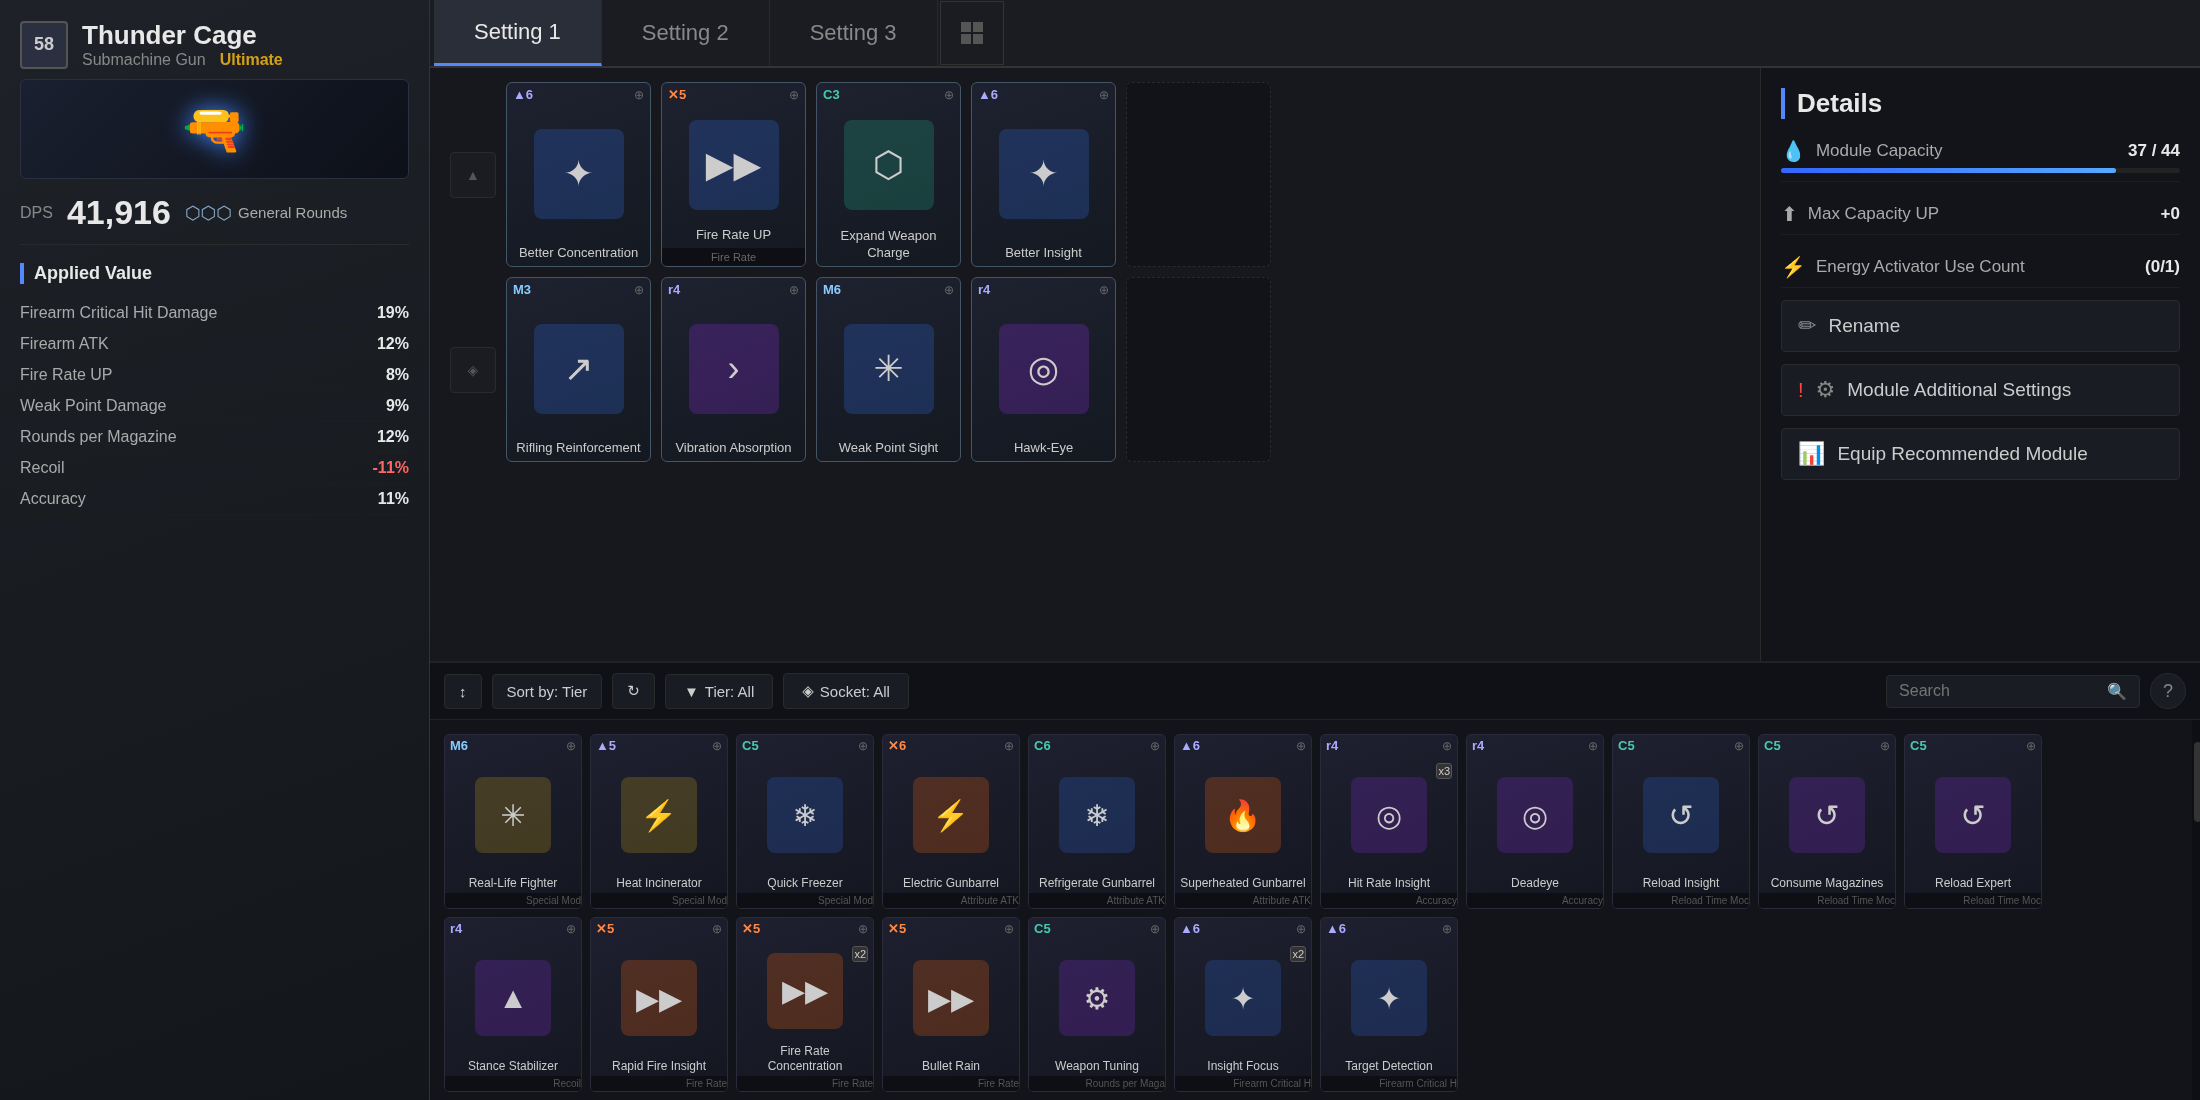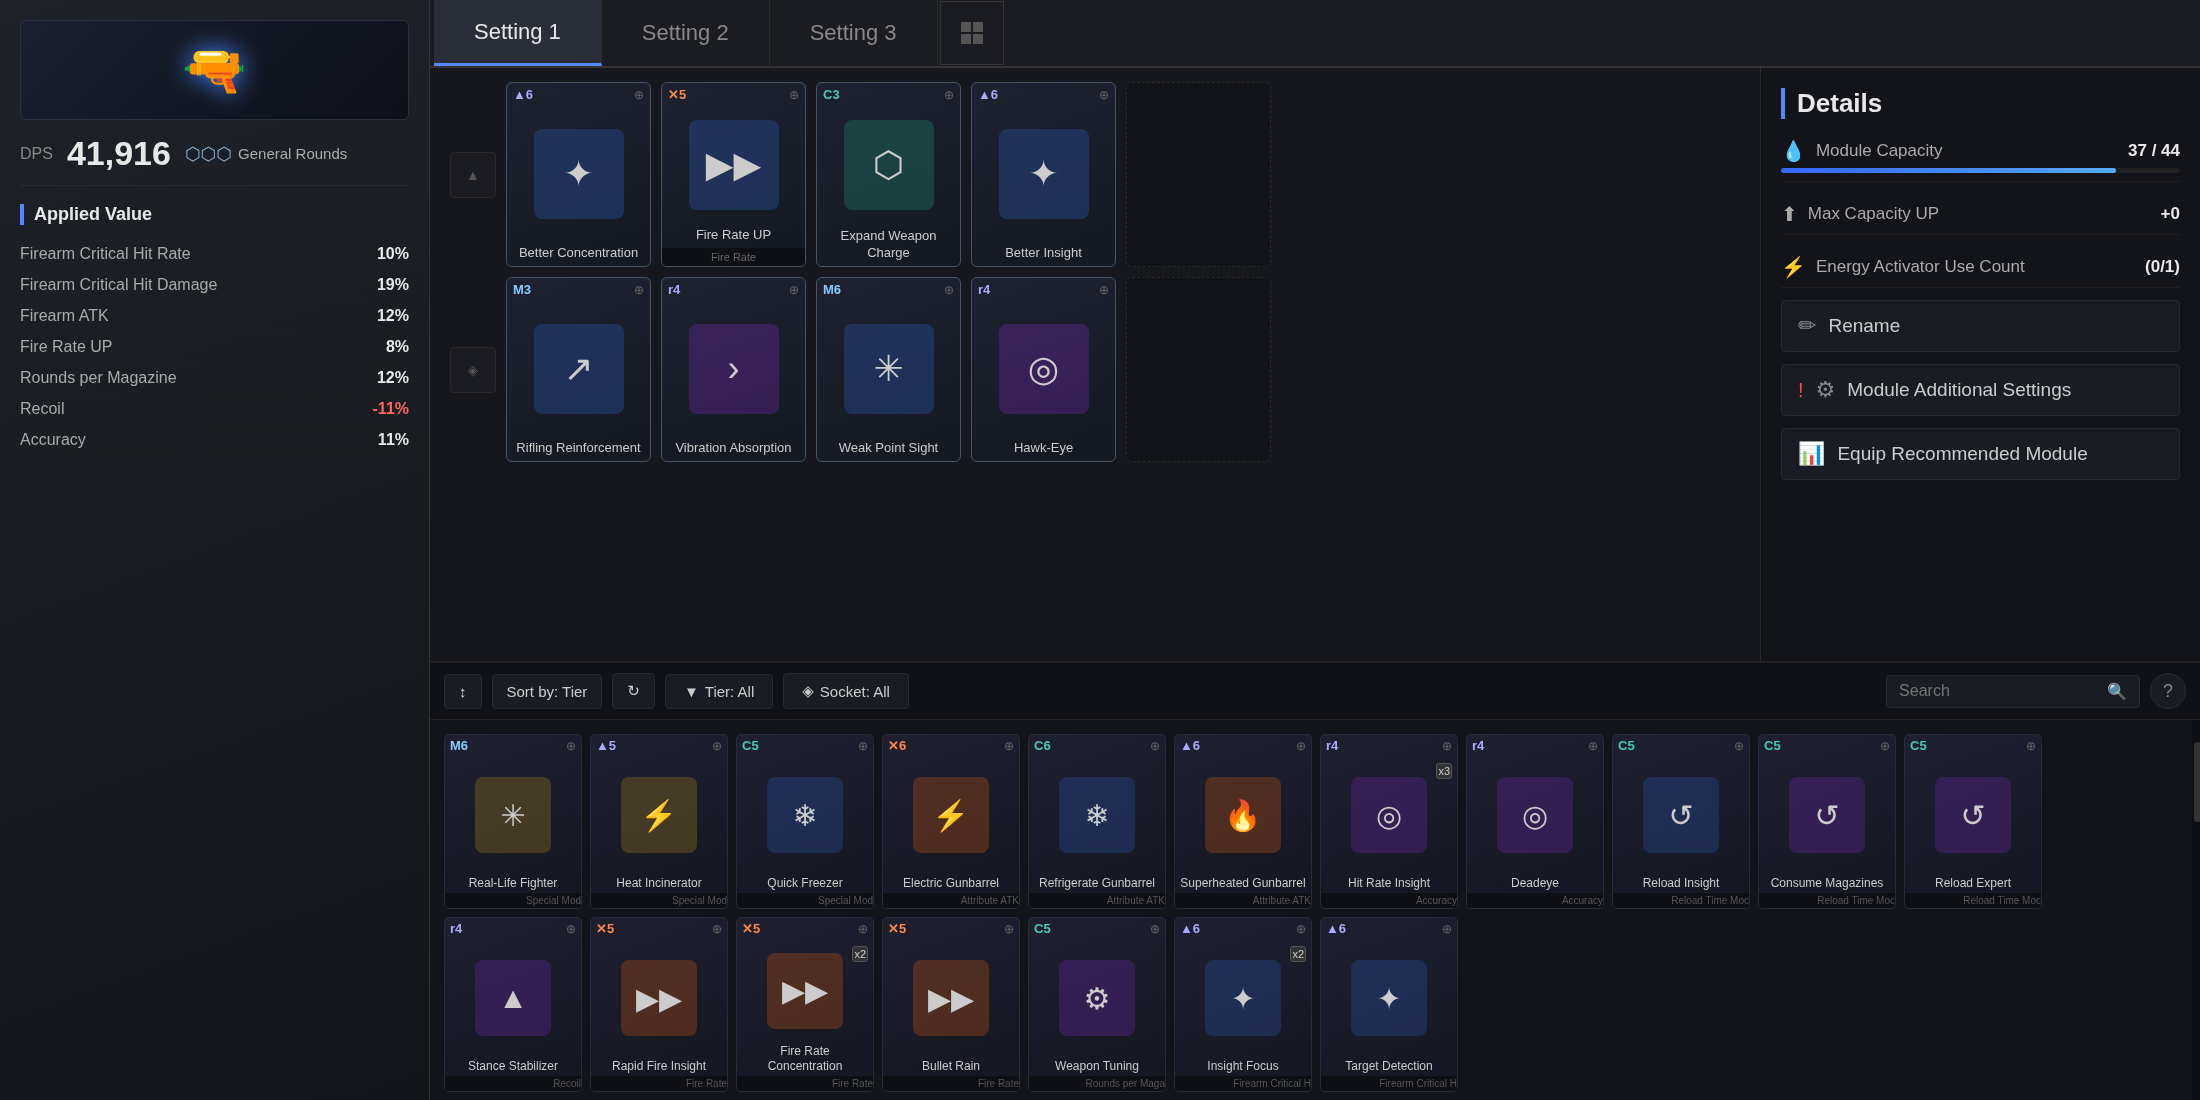--- a/index.html
+++ b/index.html
@@ -364,48 +364,58 @@
 
     .module-card-icon-bg-teal { background: rgba(30,120,100,0.4); }
     .module-card-icon-bg-blue { background: rgba(40,80,160,0.4); }
     .module-card-icon-bg-purple { background: rgba(100,40,160,0.4); }
 
   </style>
 </head>
 <body>
 
 <div class="left-panel">
+  <div class="weapon-header">
+    <div class="level-badge">58</div>
+    <div>
+      <div class="weapon-name">Thunder Cage</div>
+      <div style="display:flex;gap:14px;align-items:center;">
+        <span class="weapon-type">Submachine Gun</span>
+        <span class="weapon-rarity">Ultimate</span>
+      </div>
+    </div>
+  </div>
   <div class="weapon-image-area">
     <span style="font-size:52px;filter:drop-shadow(0 0 12px #4488ff);">🔫</span>
   </div>
   <div class="dps-row">
     <span class="dps-label">DPS</span>
     <span class="dps-value">41,916</span>
     <div class="ammo-type">
       <span class="ammo-icon">⬡⬡⬡</span>
       <span>General Rounds</span>
     </div>
   </div>
   <div class="applied-value-title">Applied Value</div>
   <div id="stats-list">
       <div class="stat-row">
-        <span class="stat-name">Firearm Critical Hit Rate</span>
-        <span class="stat-value">10%</span>
-      </div>
-      <div class="stat-row">
         <span class="stat-name">Firearm Critical Hit Damage</span>
         <span class="stat-value">19%</span>
       </div>
       <div class="stat-row">
         <span class="stat-name">Firearm ATK</span>
         <span class="stat-value">12%</span>
       </div>
       <div class="stat-row">
         <span class="stat-name">Fire Rate UP</span>
         <span class="stat-value">8%</span>
+      </div>
+      <div class="stat-row">
+        <span class="stat-name">Weak Point Damage</span>
+        <span class="stat-value">9%</span>
       </div>
       <div class="stat-row">
         <span class="stat-name">Rounds per Magazine</span>
         <span class="stat-value">12%</span>
       </div>
       <div class="stat-row">
         <span class="stat-name">Recoil</span>
         <span class="stat-value negative">-11%</span>
       </div>
       <div class="stat-row">

